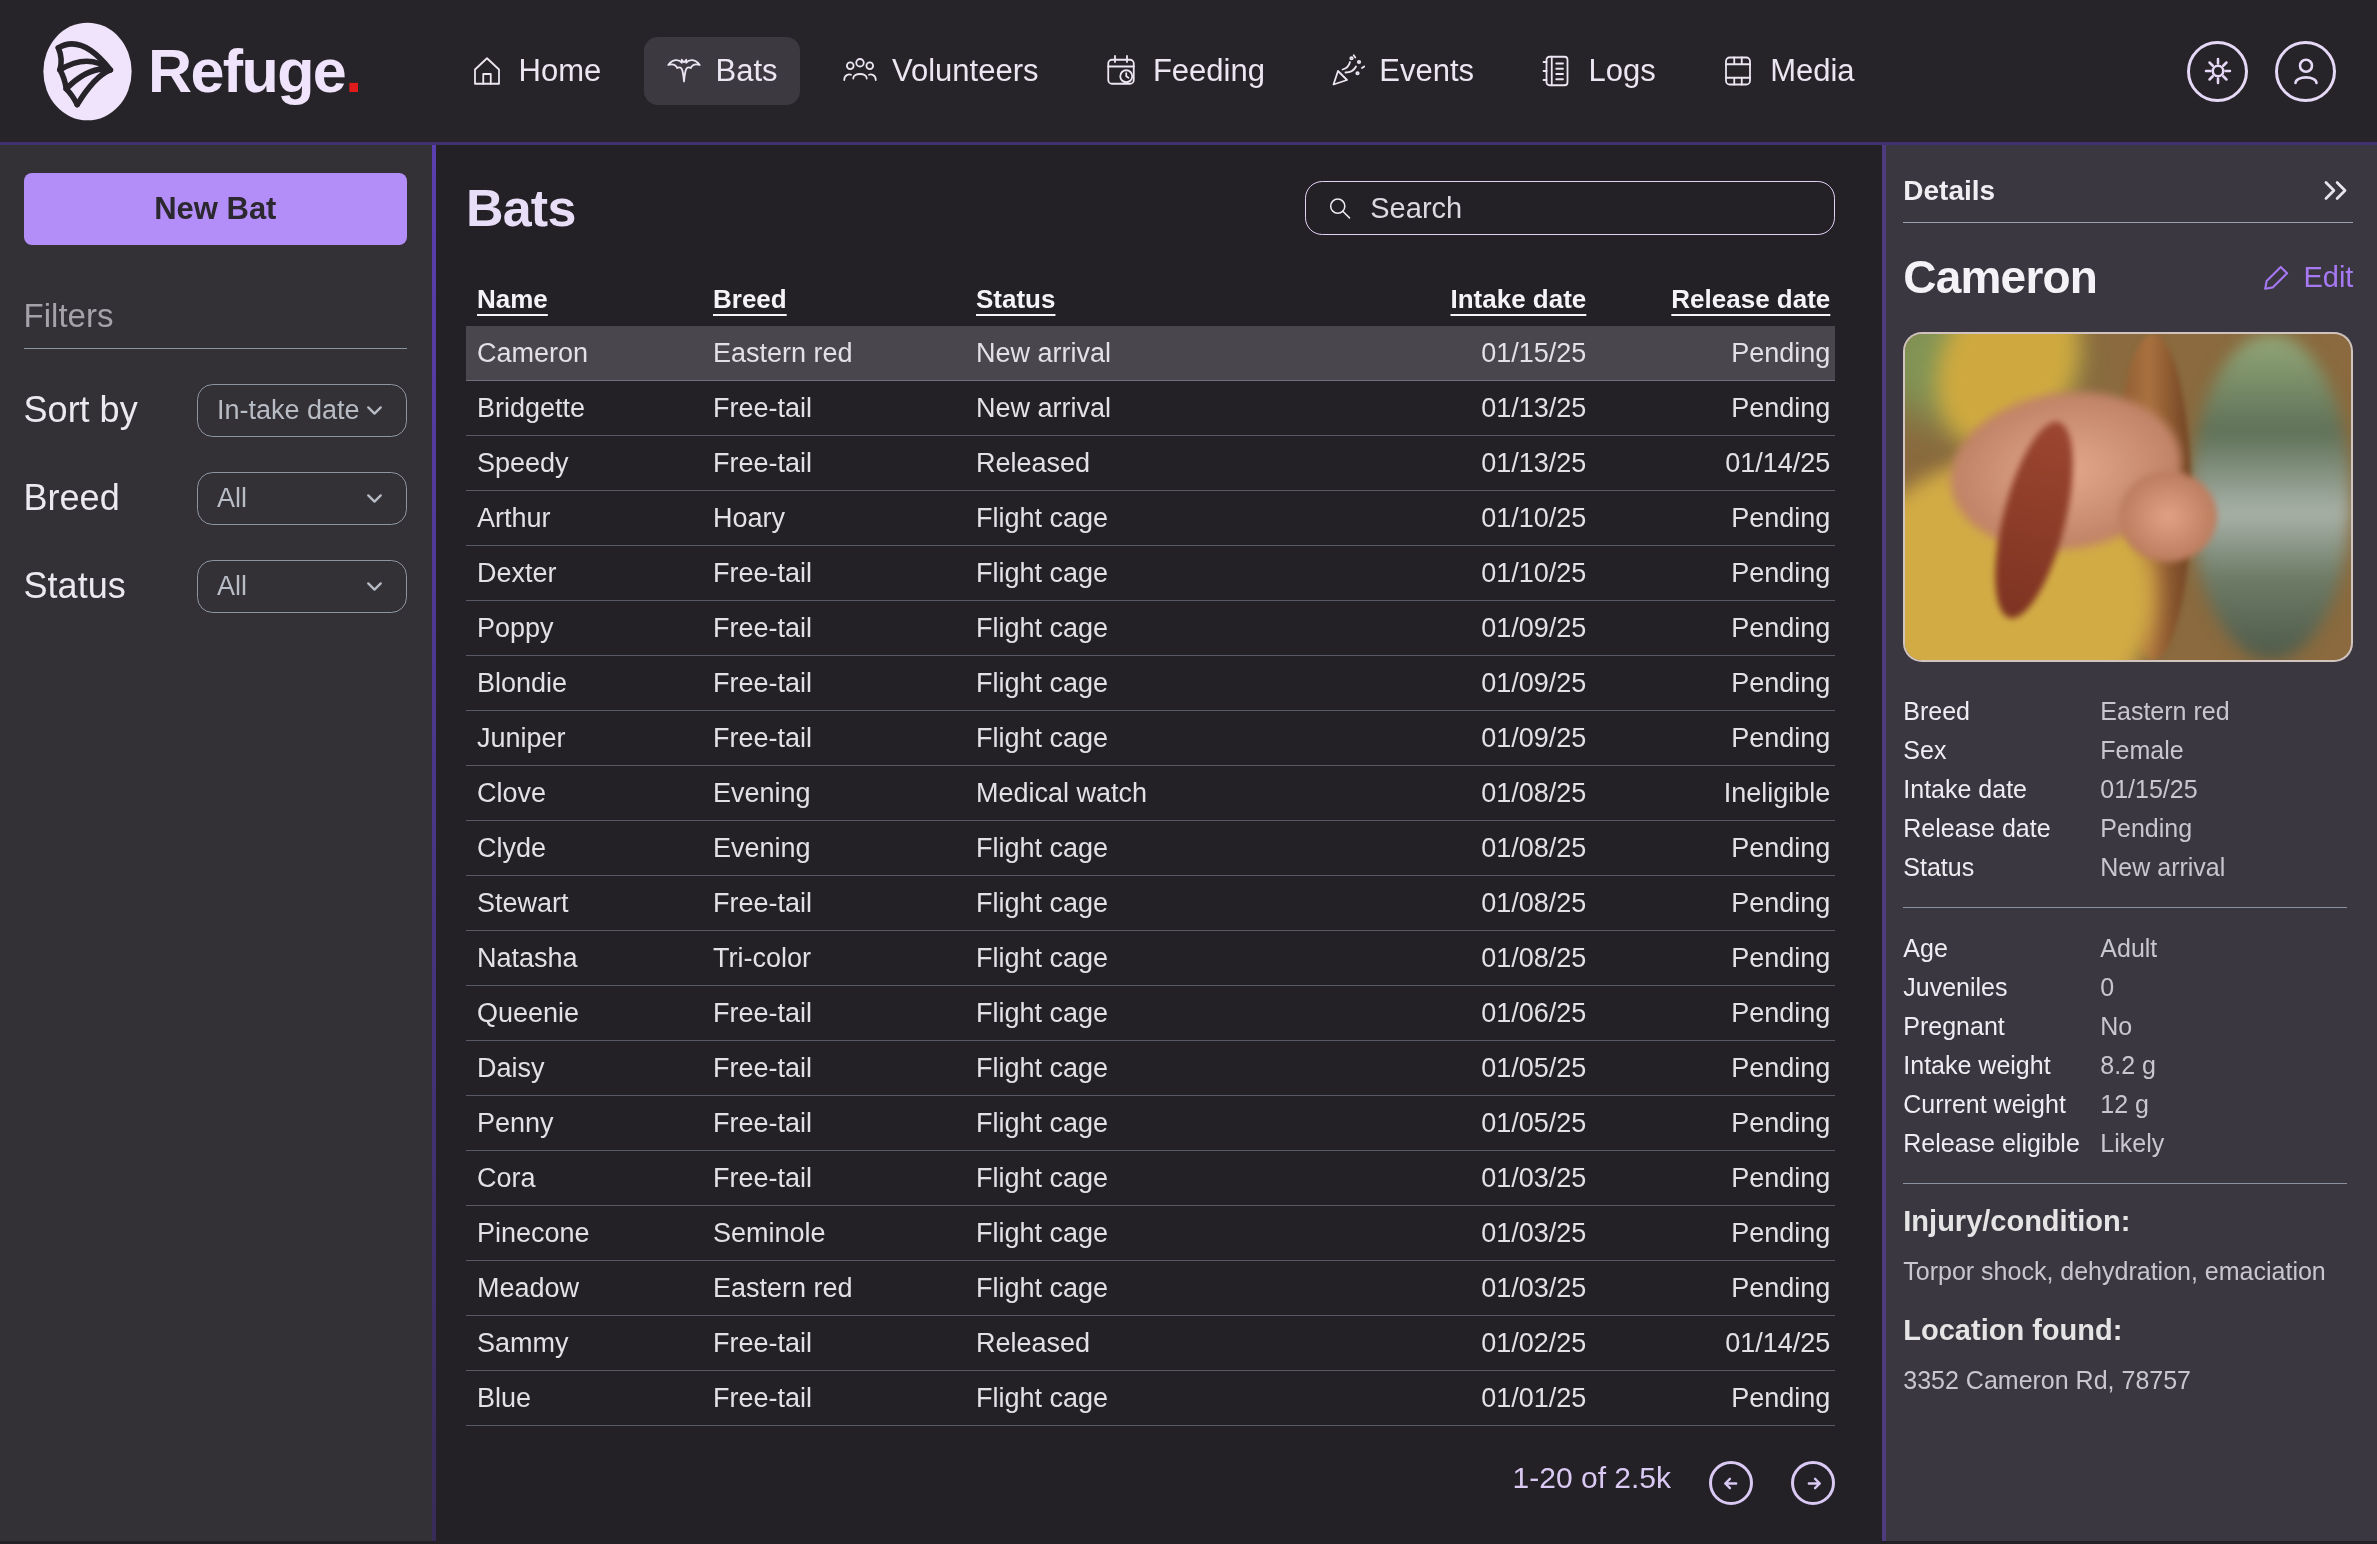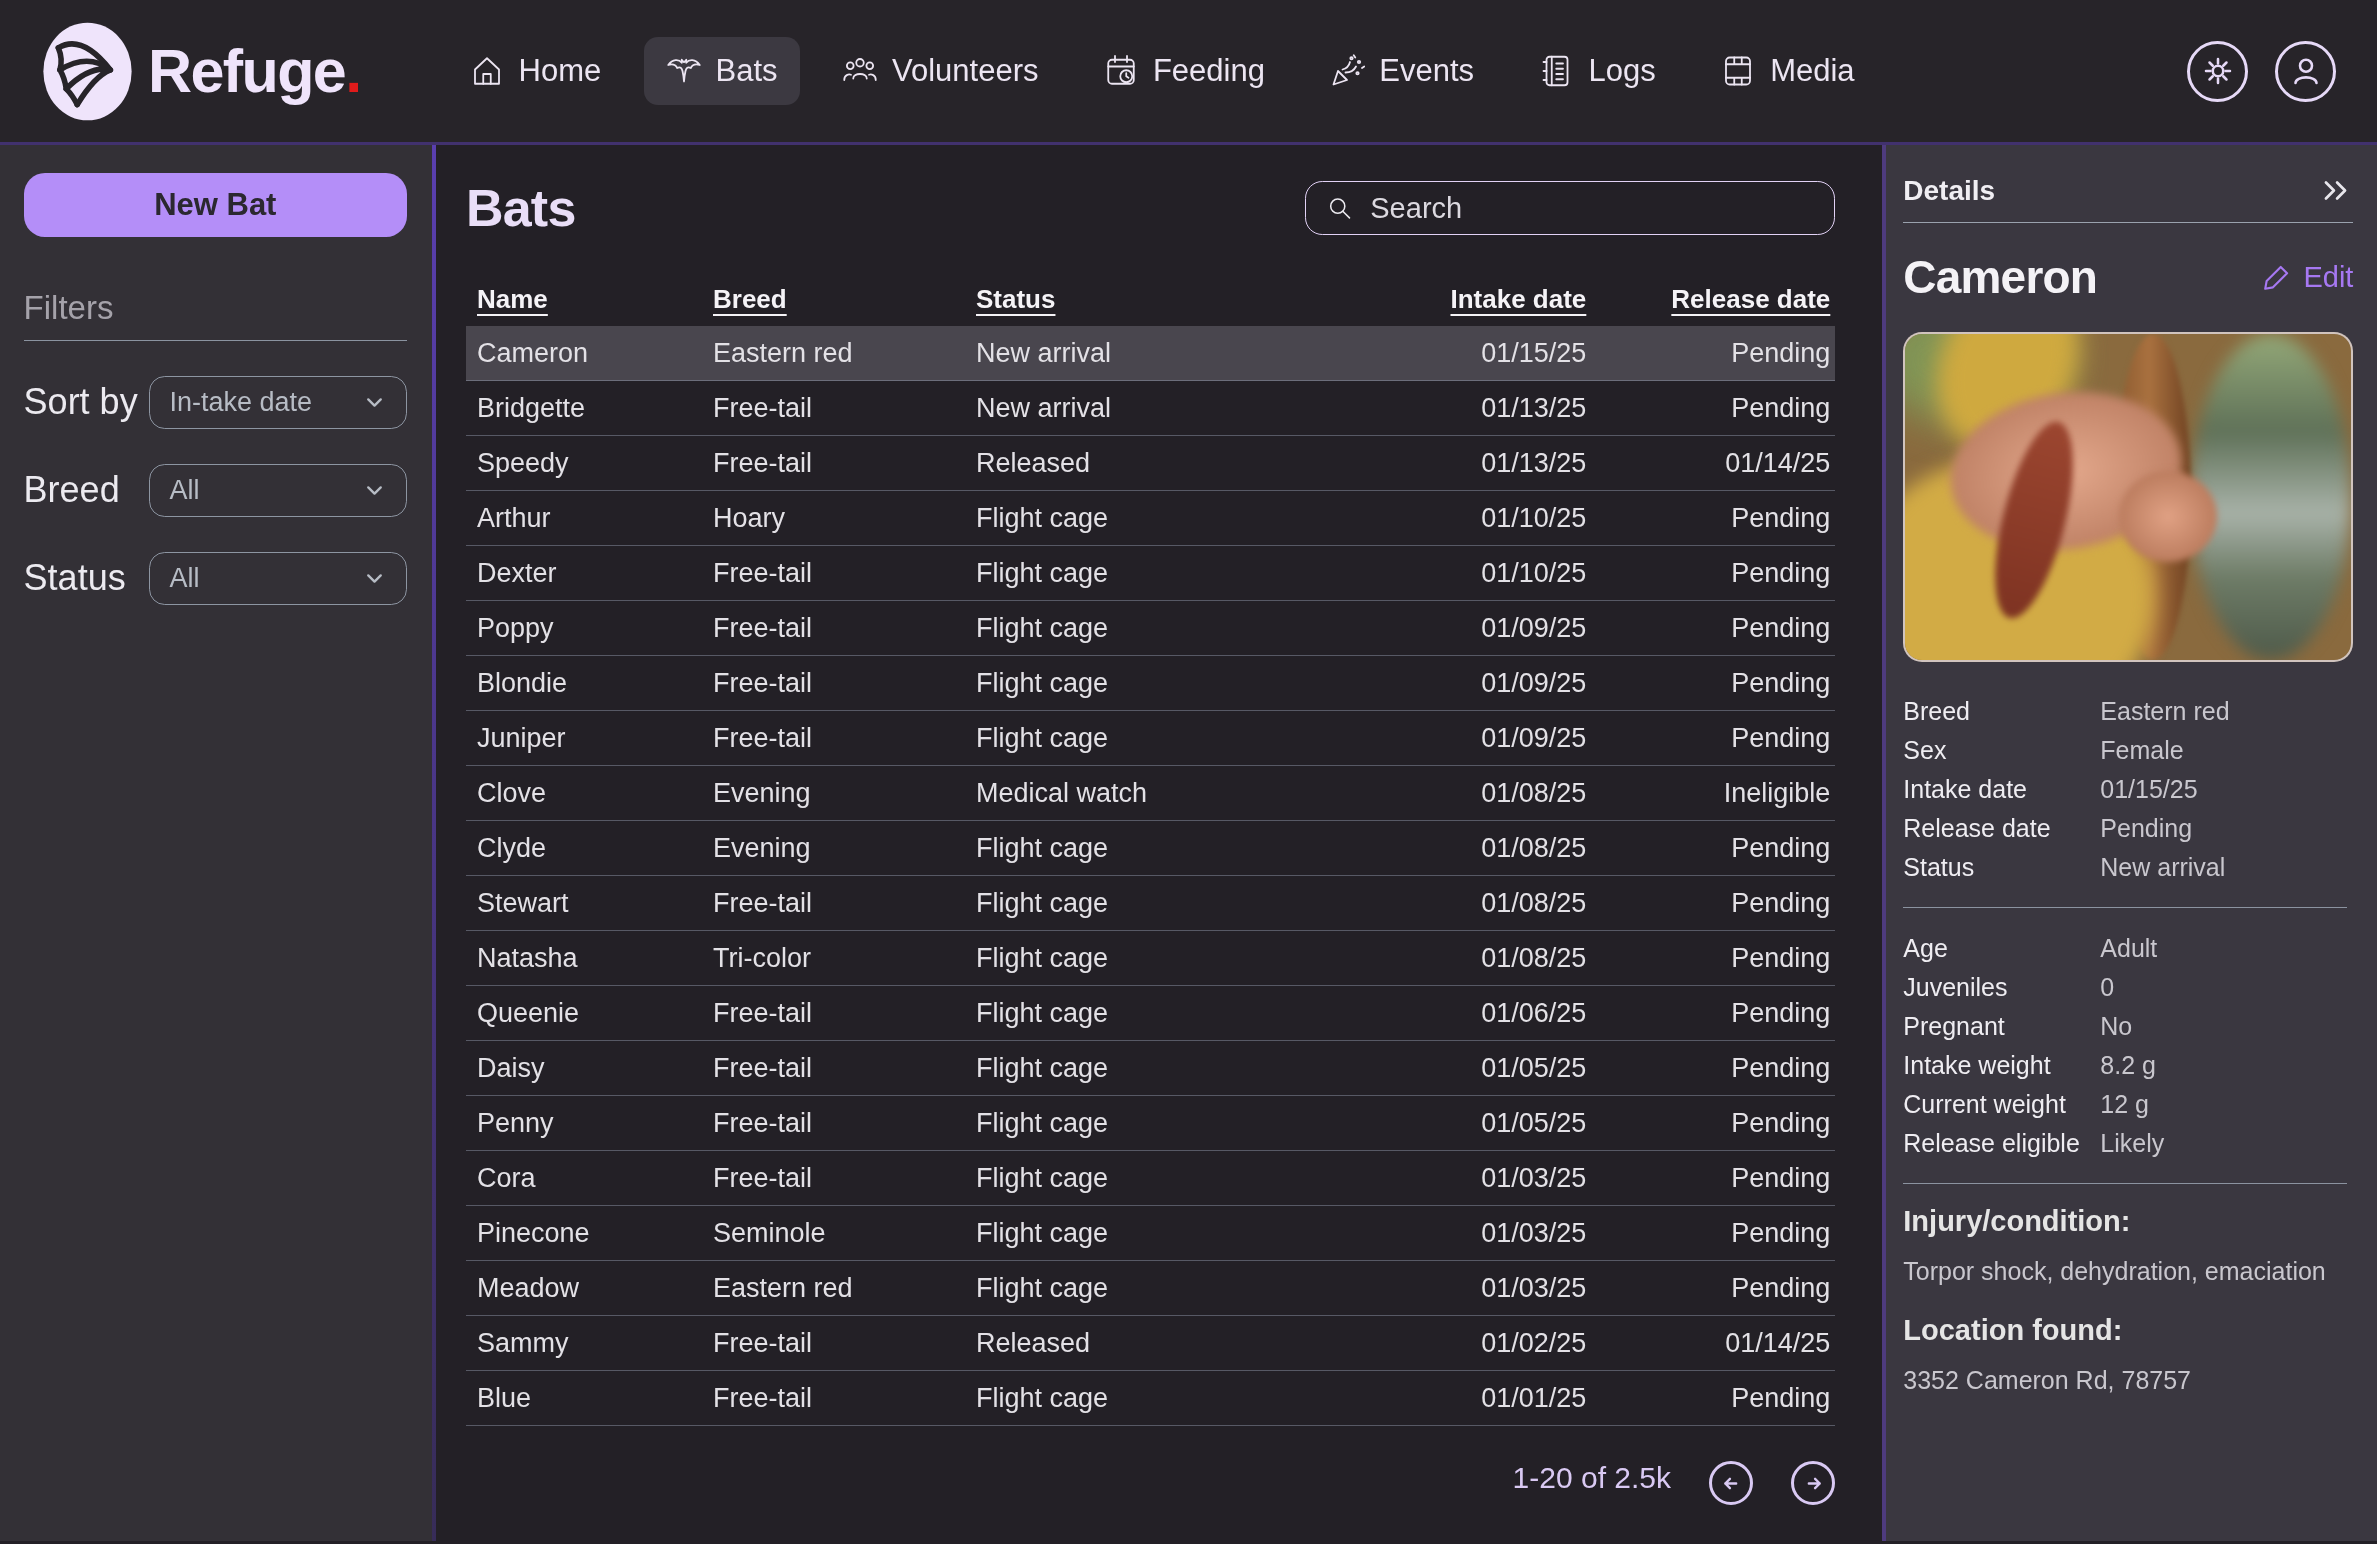--- a/index.html
+++ b/index.html
@@ -34,27 +34,27 @@
 
   
   .layout{display:flex;height:1396px}
   .sidebar{width:436px;background:var(--bg-sidebar);border-right:4.7px solid transparent;
            border-image:linear-gradient(#5a3fb0,#372c58) 1;padding:28px 25px 0 23.6px}
   .main{flex:1;display:flex;flex-direction:column;padding:33px 47px 36px 30px;background:var(--bg-main)}
   .details{width:495px;background:var(--bg-details);border-left:4.7px solid var(--purple-border);
            padding:28px 23.6px 0 17.3px}
 
   
-  .new-bat{width:100%;height:64px;border:none;border-radius:21px;background:var(--accent);
+  .new-bat{width:100%;height:72px;border:none;border-radius:8px;background:var(--accent);
            color:#2b2830;font-family:inherit;font-size:31px;font-weight:700;cursor:pointer}
   .filters-label{margin-top:52px;font-size:33px;color:var(--label-gray)}
   .filters-hr{margin-top:12.6px;border:none;border-top:1.6px solid var(--hdr-line)}
   .filter-row{display:flex;align-items:center;margin-top:35px}
   .filter-row .flabel{font-size:36px;color:#eceaf0;width:126px}
-  .fselect{margin-left:auto;width:258px;height:53px;border:1.6px solid #8d95a2;border-radius:15.7px;
+  .fselect{margin-left:auto;width:210px;height:53px;border:1.6px solid #8d95a2;border-radius:15.7px;
            display:flex;align-items:center;padding:0 19px;cursor:pointer}
   .fselect .fval{font-size:27px;color:var(--dim2)}
   .fselect svg{margin-left:auto;width:25px;height:25px;stroke:var(--dim2);fill:none;
                stroke-width:3;stroke-linecap:round;stroke-linejoin:round}
 
   
   .main-head{display:flex;align-items:center}
   .page-title{font-size:52px;font-weight:800;color:var(--lavender);letter-spacing:-0.8px}
   .search{margin-left:auto;width:530px;height:54px;border:1.6px solid #e2d2f6;border-radius:17.3px;
           display:flex;align-items:center;padding:0 20.4px;gap:15.7px}

